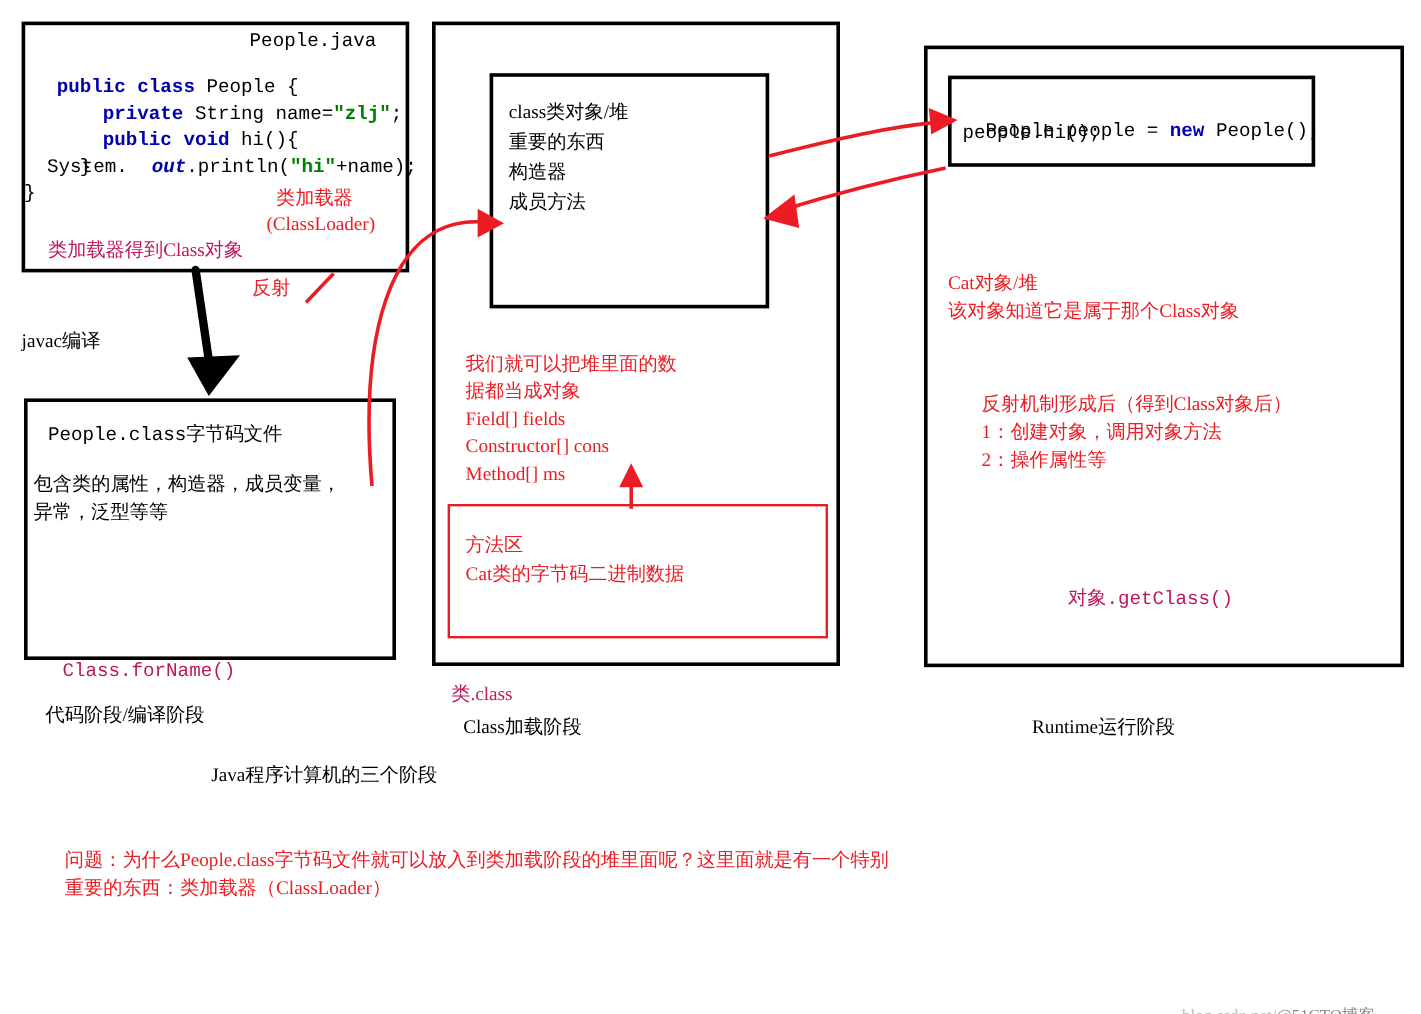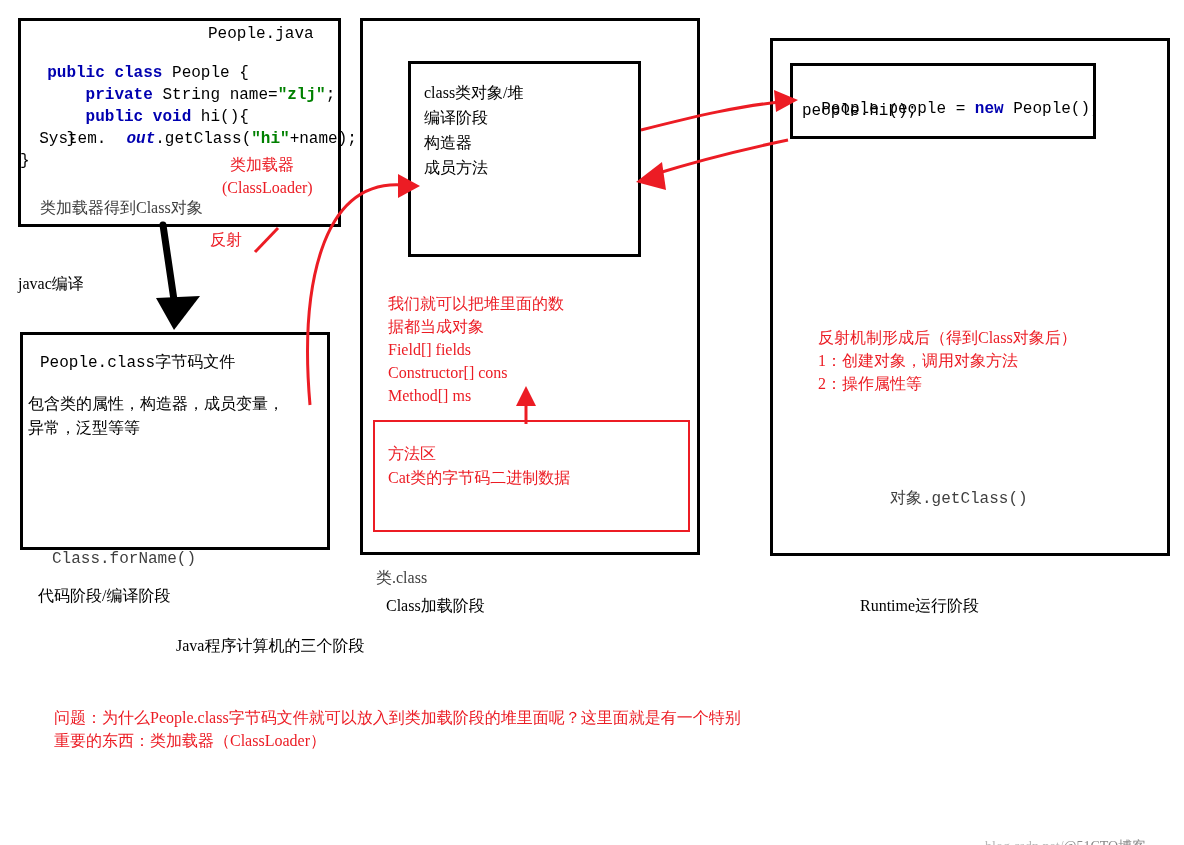--- a/index.html
+++ b/index.html
@@ -6,41 +6,41 @@
     font-family:"SimSun","宋体",serif;font-size:16px;color:#000;}
   .canvas{position:relative;width:1184px;height:619px;}
   .box{position:absolute;border:3px solid #000;box-sizing:border-box;}
   .redbox{position:absolute;border:2px solid #ec1c24;box-sizing:border-box;}
   .code{font-family:"Consolas","Courier New",monospace;font-size:16px;line-height:22px;}
   .kw{color:#0000b0;font-weight:bold;}
   .it{font-style:italic;margin-left:20px;}
   .str{color:#008000;font-weight:bold;}
   .txt{position:absolute;white-space:pre;}
   .red{color:#ec1c24;}
-  .blue{color:#404040;}
+  .blue{color:#be185d;}
   .gray{color:#b8b8b8;}
   svg.overlay{position:absolute;left:0;top:0;width:1184px;height:845px;pointer-events:none;}
 </style>
 </head>
 <body>
 <div class="canvas">
 
 <div class="box" style="left:18px;top:18px;width:323px;height:209px;"></div>
 <div class="txt code" style="left:208px;top:23px;">People.java</div>
 <div class="txt code" style="left:28px;top:40px;">
   <span class="kw">public class </span><span>People {</span>
 </div>
 <div class="txt code" style="left:28px;top:62px;">
   <span class="kw">    private </span><span>String name=</span><span class="str">"zlj"</span><span>;</span>
 </div>
 <div class="txt code" style="left:28px;top:84px;">
   <span class="kw">    public void </span><span>hi(){</span>
 </div>
 <div class="txt code" style="left:20px;top:106px;">
-  <span>System.</span><span class="kw it">out</span><span>.getClass(</span><span class="str">"hi"</span><span>+name);</span>
+  <span>System.</span><span class="kw it">out</span><span>.println(</span><span class="str">"hi"</span><span>+name);</span>
 </div>
 <div class="txt code" style="left:28px;top:128px;">    }</div>
 <div class="txt code" style="left:20px;top:150px;">}</div>
 
 <div class="txt red" style="left:230px;top:155px;">类加载器</div>
 <div class="txt red" style="left:222px;top:179px;">(ClassLoader)</div>
 <div class="txt blue" style="left:40px;top:198px;">类加载器得到Class对象</div>
 <div class="txt red" style="left:210px;top:230px;">反射</div>
 <div class="txt" style="left:18px;top:274px;">javac编译</div>
 
@@ -48,21 +48,21 @@
 <div class="txt code" style="left:40px;top:352px;">People.class字节码文件</div>
 <div class="txt" style="left:28px;top:392px;line-height:24px;">包含类的属性，构造器，成员变量，
 异常，泛型等等</div>
 <div class="txt blue code" style="left:52px;top:514px;margin-top:34px;">Class.forName()</div>
 <div class="txt" style="left:38px;top:586px;">代码阶段/编译阶段</div>
 
 <div class="box" style="left:360px;top:18px;width:340px;height:537px;"></div>
 
 <div class="box" style="left:408px;top:61px;width:233px;height:196px;"></div>
 <div class="txt" style="left:424px;top:83px;">class类对象/堆</div>
-<div class="txt" style="left:424px;top:108px;">编译阶段</div>
+<div class="txt" style="left:424px;top:108px;">重要的东西</div>
 <div class="txt" style="left:424px;top:133px;">构造器</div>
 <div class="txt" style="left:424px;top:158px;">成员方法</div>
 
 <div class="txt red" style="left:388px;top:292px;line-height:23px;">我们就可以把堆里面的数
 据都当成对象
 Field[] fields
 Constructor[] cons
 Method[] ms</div>
 
 <div class="redbox" style="left:373px;top:420px;width:317px;height:112px;"></div>
@@ -73,20 +73,22 @@
 <div class="txt" style="left:386px;top:596px;">Class加载阶段</div>
 
 <div class="box" style="left:770px;top:38px;width:400px;height:518px;"></div>
 
 <div class="box" style="left:790px;top:63px;width:306px;height:76px;"></div>
 <div class="txt code" style="left:802px;top:76px;">
   <span>People people = </span><span class="kw">new </span><span>People();</span>
 </div>
 <div class="txt code" style="left:802px;top:100px;">people.hi();</div>
 
+<div class="txt red" style="left:790px;top:225px;line-height:23px;">Cat对象/堆
+该对象知道它是属于那个Class对象</div>
 <div class="txt red" style="left:818px;top:326px;line-height:23px;">反射机制形成后（得到Class对象后）
 1：创建对象，调用对象方法
 2：操作属性等</div>
 <div class="txt blue code" style="left:890px;top:488px;">对象.getClass()</div>
 <div class="txt" style="left:860px;top:596px;">Runtime运行阶段</div>
 
 <div class="txt" style="left:176px;top:636px;">Java程序计算机的三个阶段</div>
 <div class="txt red" style="left:54px;top:706px;line-height:23px;">问题：为什么People.class字节码文件就可以放入到类加载阶段的堆里面呢？这里面就是有一个特别
 重要的东西：类加载器（ClassLoader）</div>
 <div class="txt gray" style="left:978px;top:822px;font-size:14px;">

